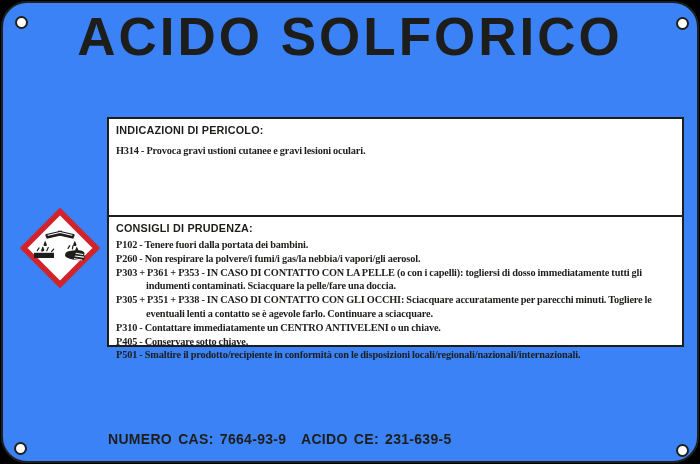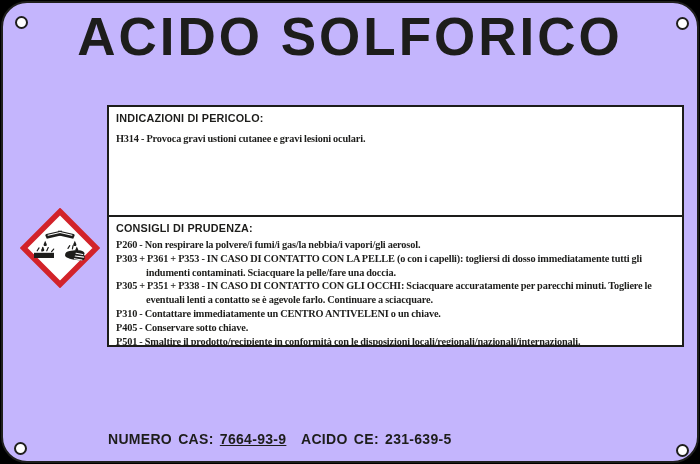--- a/index.html
+++ b/index.html
@@ -6,21 +6,21 @@
   body {
     width:700px; height:464px;
     background:#000;
     position:relative;
     font-family:"Liberation Sans", sans-serif;
     overflow:hidden;
   }
   .plate {
     position:absolute;
     left:1px; top:1px; width:694px; height:458px;
-    background:#c4b5fd;
+    background:#3b82f6;
     border:2px solid #1f1f1d;
     border-radius:26px;
     box-sizing:content-box;
   }
   .hole {
     position:absolute;
     width:9px; height:9px;
     border:2px solid #1f1f1d;
     border-radius:50%;
     background:#fff;
@@ -43,21 +43,21 @@
   }
   .box {
     position:absolute;
     left:104px; width:577px;
     border:2px solid #1d1d1b;
     box-sizing:border-box;
     background:#fff;
     color:#1d1d1b;
     padding:5px 7px 3px 7px;
   }
-  .box-hazard   { top:102px; height:117px; }
+  .box-hazard   { top:114px; height:117px; }
   .box-prudenza { top:212px; height:132px; }
   .box h3 {
     margin:0 0 8px 0;
     font-size:10.8px;
     letter-spacing:0.2px;
     font-weight:bold;
   }
   .box-prudenza h3 { margin-bottom:4px; }
   .stmt {
     margin:0;
@@ -79,21 +79,21 @@
   .footer {
     position:absolute;
     left:105px; top:428px;
     font-size:14px;
     font-weight:bold;
     letter-spacing:0.3px;
     word-spacing:2px;
     color:#1d1d1b;
     white-space:nowrap;
   }
-  .footer .val { margin-right:9px;text-decoration:underline; }
+  .footer .val { margin-right:9px; }
 </style>
 </head>
 <body>
 
 <div class="plate">
 
   <div class="hole tl"></div>
   <div class="hole tr"></div>
   <div class="hole bl"></div>
   <div class="hole br"></div>
@@ -105,20 +105,21 @@
     <div>
 
         <p class="stmt">H314 - Provoca gravi ustioni cutanee e gravi lesioni oculari.</p>
       </div>
   </section>
 
   <section class="box box-prudenza">
     <h3>CONSIGLI DI PRUDENZA:</h3>
     <div>
 
+        <p class="stmt">P102 - Tenere fuori dalla portata dei bambini.</p>
 
 
         <p class="stmt">P260 - Non respirare la polvere/i fumi/i gas/la nebbia/i vapori/gli aerosol.</p>
 
         <p class="stmt">P303 + P361 + P353 - IN CASO DI CONTATTO CON LA PELLE (o con i capelli): togliersi di dosso immediatamente tutti gli indumenti contaminati. Sciacquare la pelle/fare una doccia.</p>
 
         <p class="stmt">P305 + P351 + P338 - IN CASO DI CONTATTO CON GLI OCCHI: Sciacquare accuratamente per parecchi minuti. Togliere le eventuali lenti a contatto se è agevole farlo. Continuare a sciacquare.</p>
 
         <p class="stmt">P310 - Contattare immediatamente un CENTRO ANTIVELENI o un chiave.</p>
 

